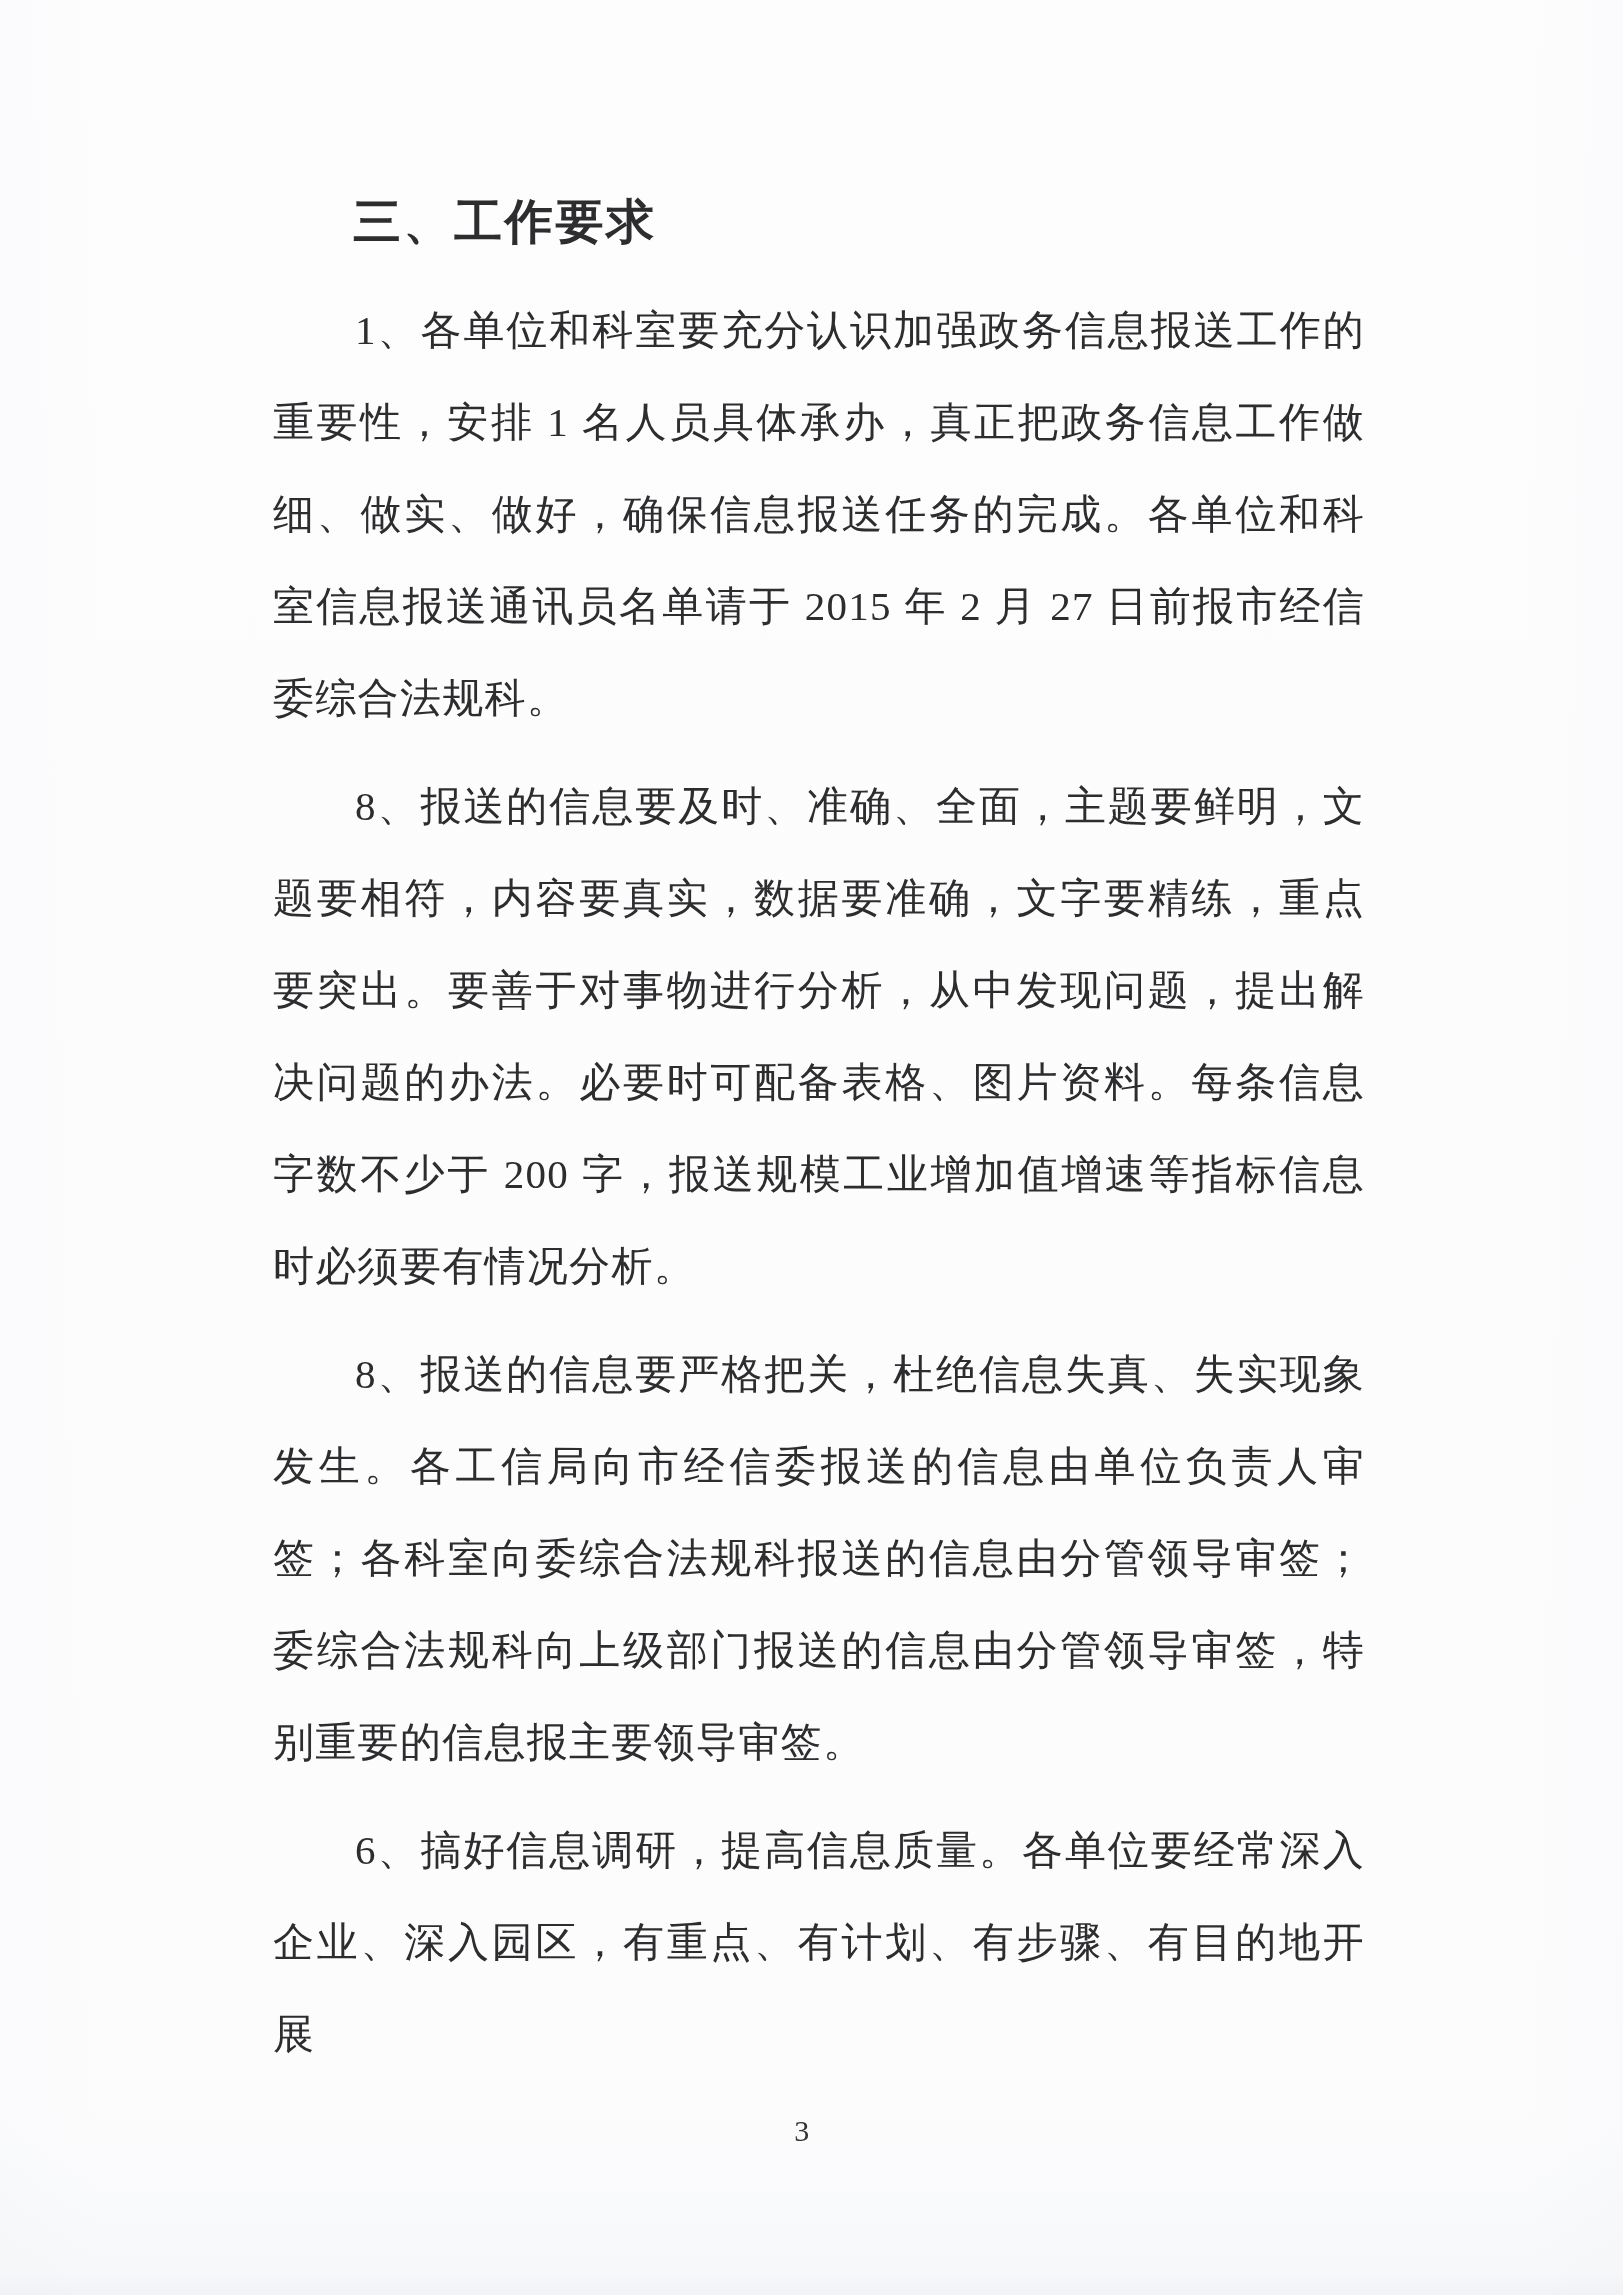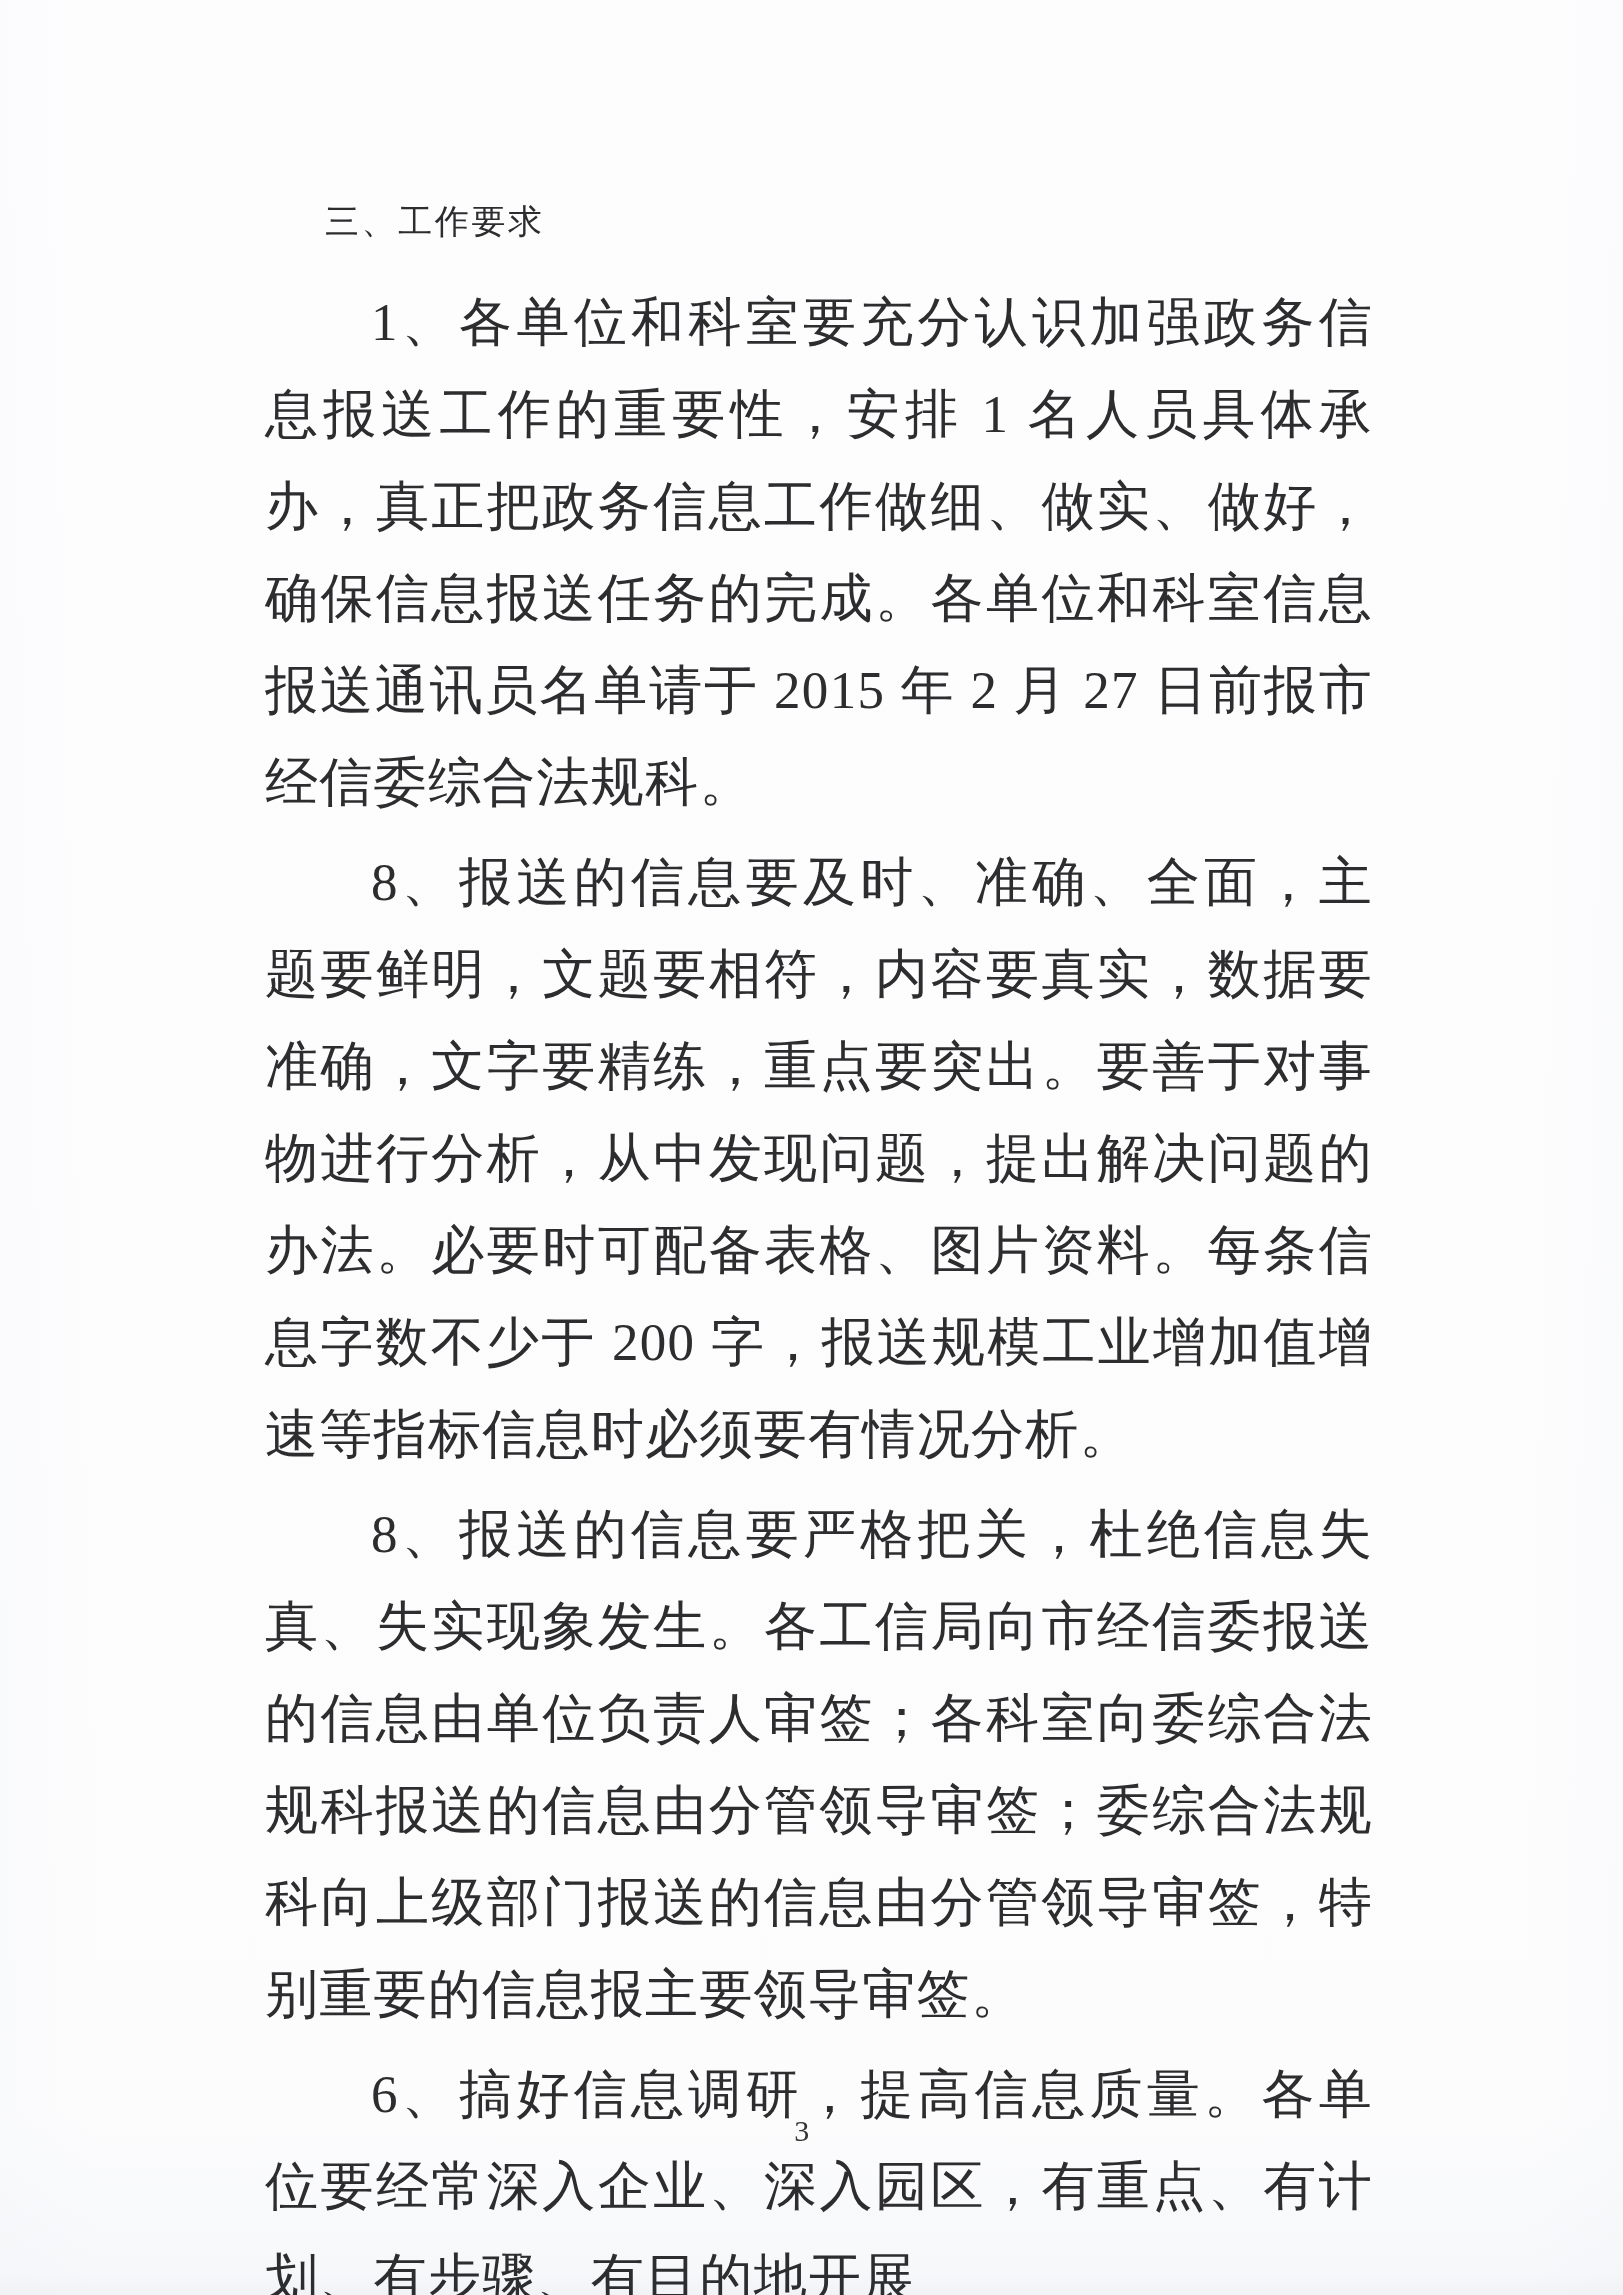--- a/index.html
+++ b/index.html
@@ -17,30 +17,30 @@
     color: #2d2d2f;
     font-family: "Liberation Serif", "DejaVu Serif", serif;
   }
   .textblock {
     position: absolute;
     left: 257px;
     top: 175px;
     width: 1124px;
   }
   .heading {
-    font-size: 34px;
-    font-weight: normal;
+    font-size: 48px;
+    font-weight: bold;
     line-height: 93px;
     text-indent: 2em;
     letter-spacing: 2.6px;
     white-space: nowrap;
   }
   .body-paragraphs p {
-    margin: 8px;
-    font-size: 53px;
+    margin: 16px;
+    font-size: 41px;
     line-height: 92px;
     text-indent: 2em;
     letter-spacing: 1.3px;
     text-align: justify;
     text-justify: inter-ideograph;
   }
   .pagenum {
     position: absolute;
     left: 0;
     right: 19.6px;

